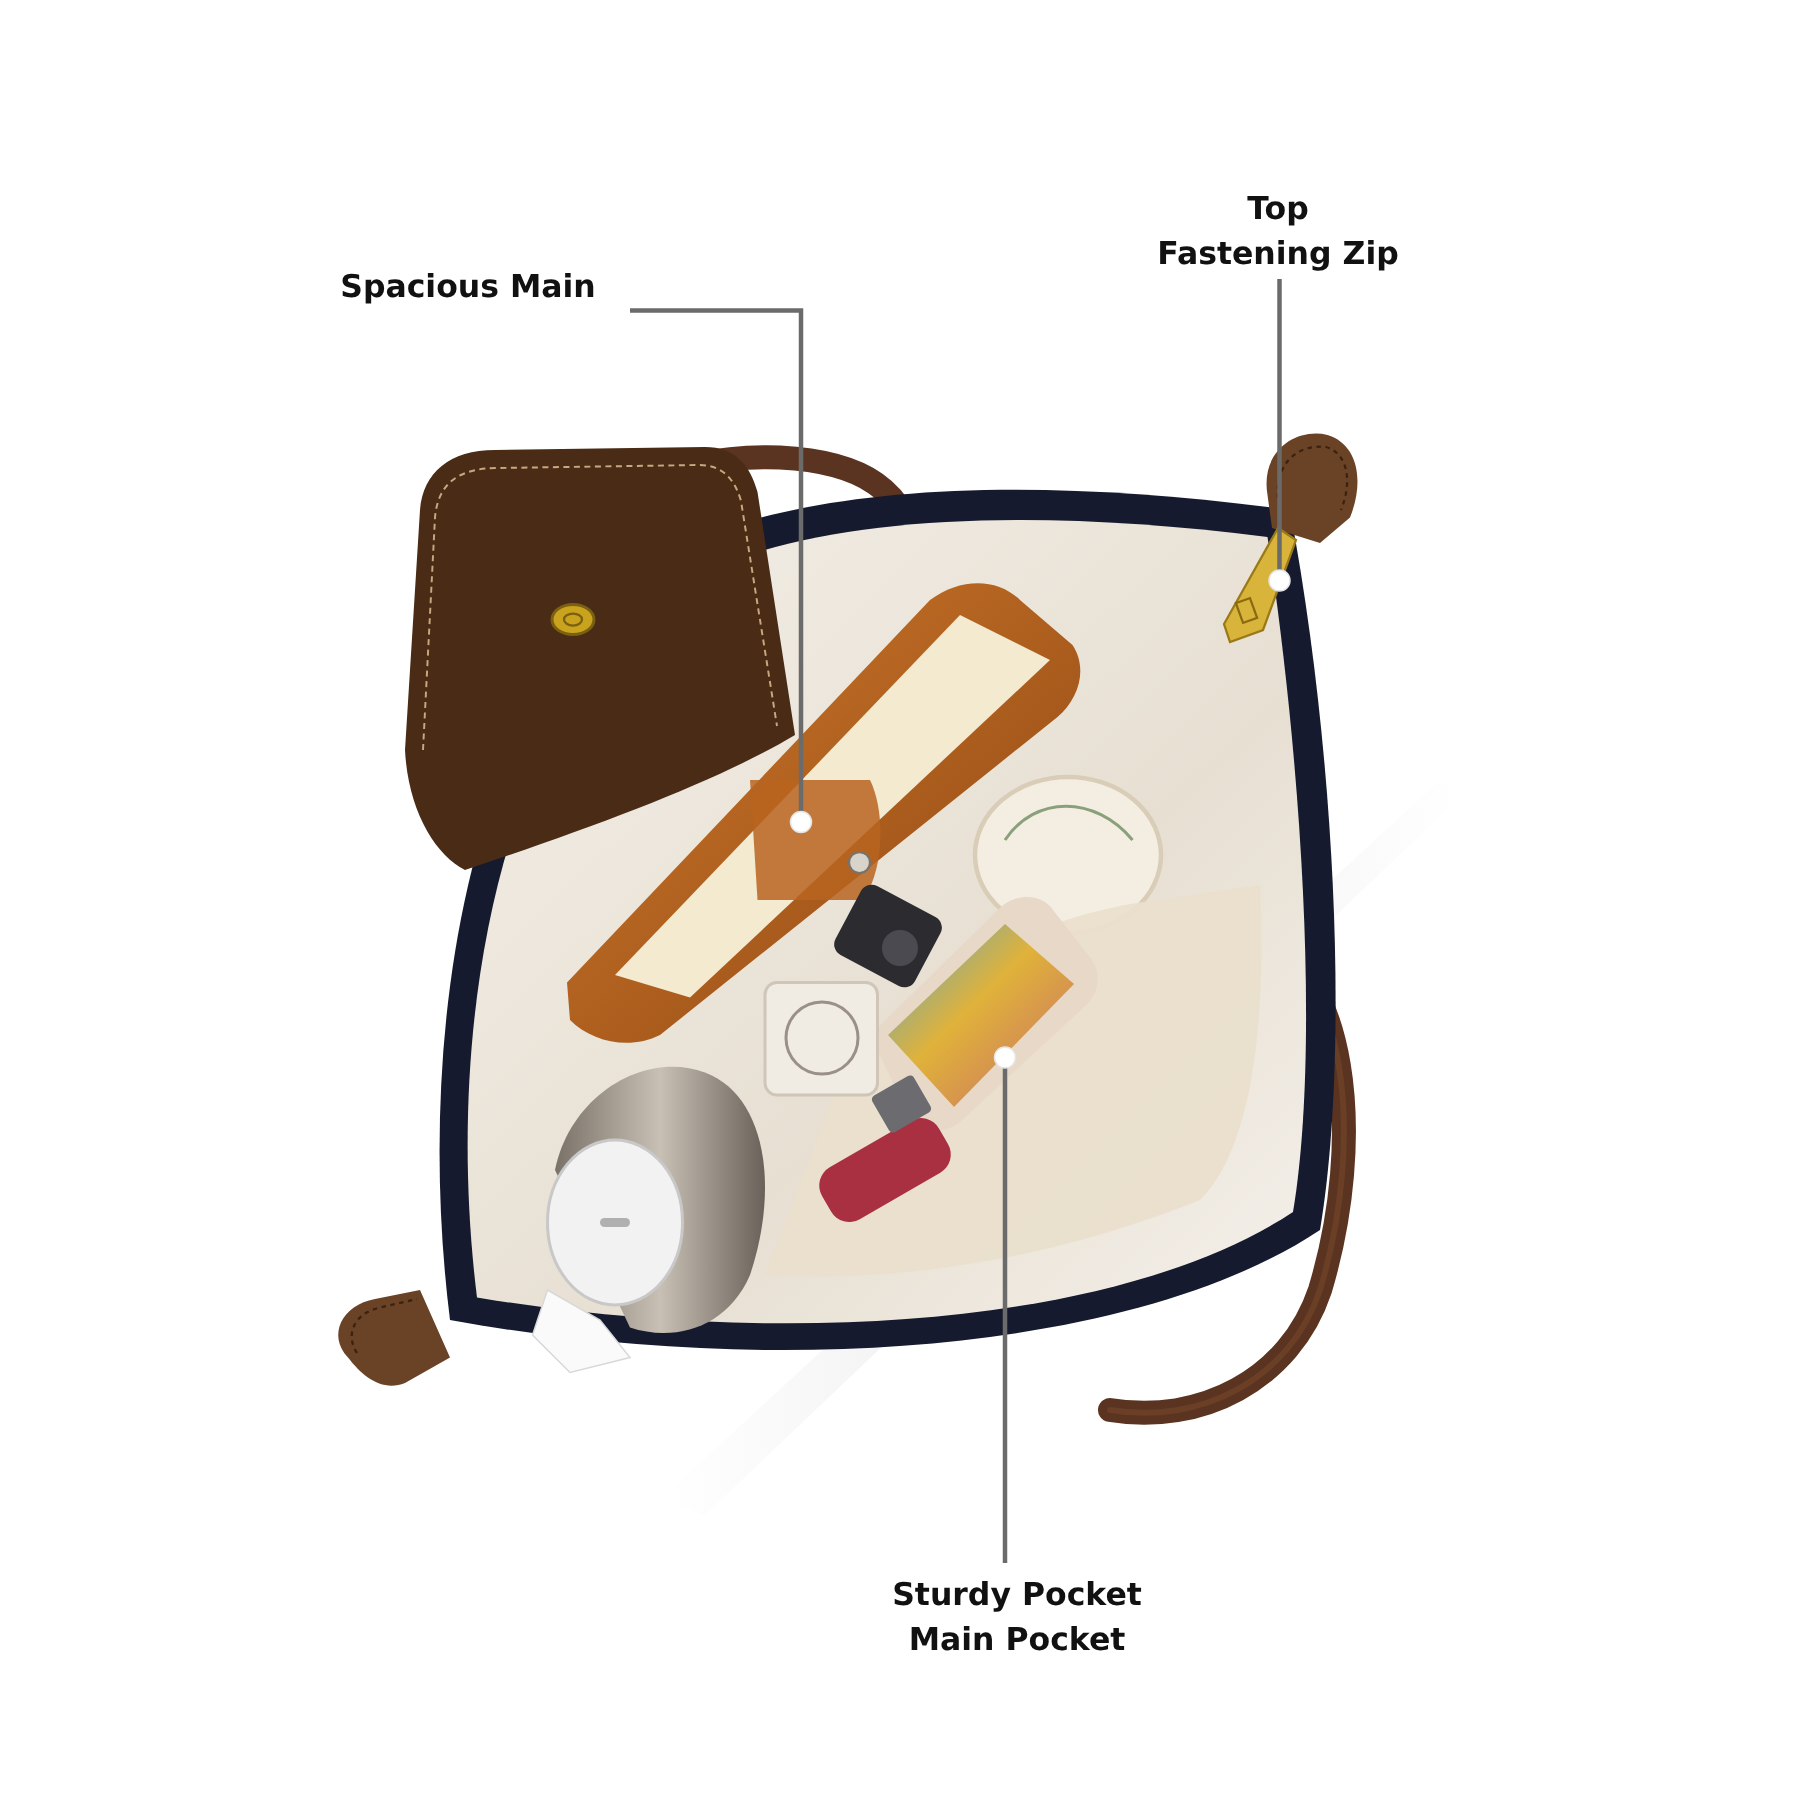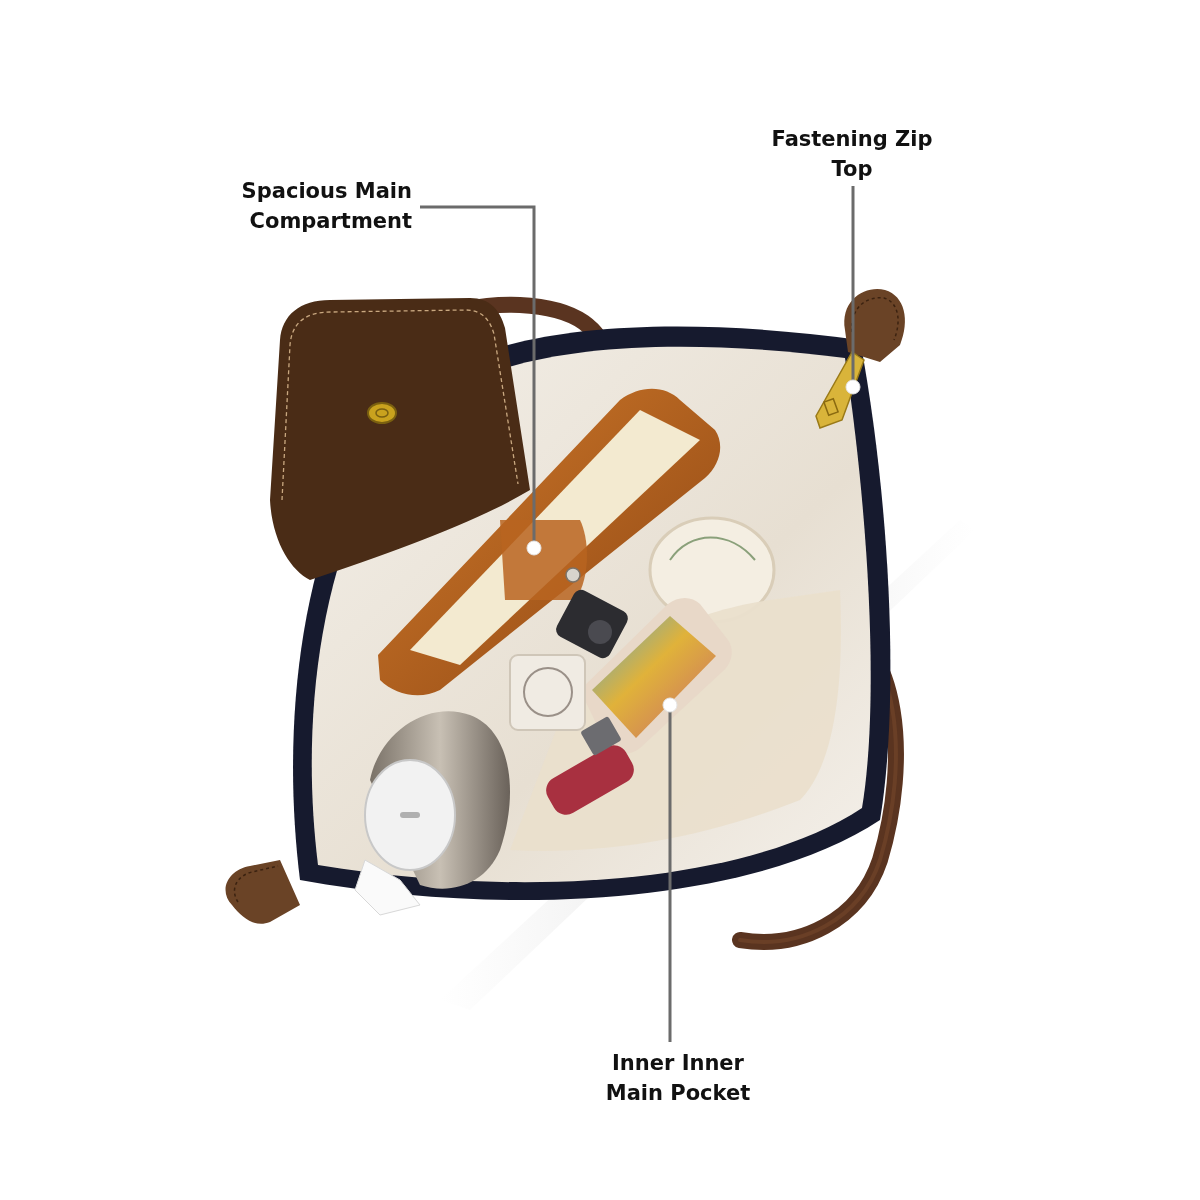--- a/index.html
+++ b/index.html
@@ -4,21 +4,21 @@
   <style>
     html, body { margin: 0; padding: 0; background: #ffffff; }
     body { width: 1200px; height: 1200px; position: relative; overflow: hidden;
            font-family: "DejaVu Sans", sans-serif; }
     #scene { position: absolute; left: 0; top: 0; width: 1200px; height: 1200px; }
     .callout-label {
       position: absolute; font-family: "DejaVu Sans", sans-serif; font-weight: bold;
       font-size: 21px; line-height: 30px; color: #111111; text-align: center; white-space: nowrap;
     }
     .callout-label span { display: block; }
-    #label-main { left: 212px; top: 176px; width: 200px; text-align: right; }
+    #label-main { left: 212px; top: 176px; width: 200px; }
     #label-zip { left: 752px; top: 124px; width: 200px; }
     #label-pocket { left: 588px; top: 1048px; width: 180px; }
   </style>
 </head>
 <body>
 
 <svg id="scene" viewBox="0 0 1200 1200" xmlns="http://www.w3.org/2000/svg">
   <defs>
     <linearGradient id="liningGrad" x1="0" y1="0" x2="1" y2="1">
       <stop offset="0" stop-color="#f3efe8"></stop>
@@ -139,24 +139,23 @@
     <circle cx="853" cy="387" r="7" fill="#ffffff" stroke="#e5e5e5" stroke-width="1"></circle>
   </g>
   <g>
     <line x1="670" y1="705" x2="670" y2="1042" stroke="#6b6b6b" stroke-width="3"></line>
     <circle cx="670" cy="705" r="7" fill="#ffffff" stroke="#e5e5e5" stroke-width="1"></circle>
   </g>
 </svg>
 
 <div id="label-main" class="callout-label">
   <span>Spacious Main</span>
-  <span>Compartment</span>
 </div>
 
 <div id="label-zip" class="callout-label">
+  <span>Top</span>
   <span>Fastening Zip</span>
-  <span>Top</span>
 </div>
 
 <div id="label-pocket" class="callout-label">
-  <span>Inner Inner</span>
+  <span>Sturdy Pocket</span>
   <span>Main Pocket</span>
 </div>
 
 </body></html>

